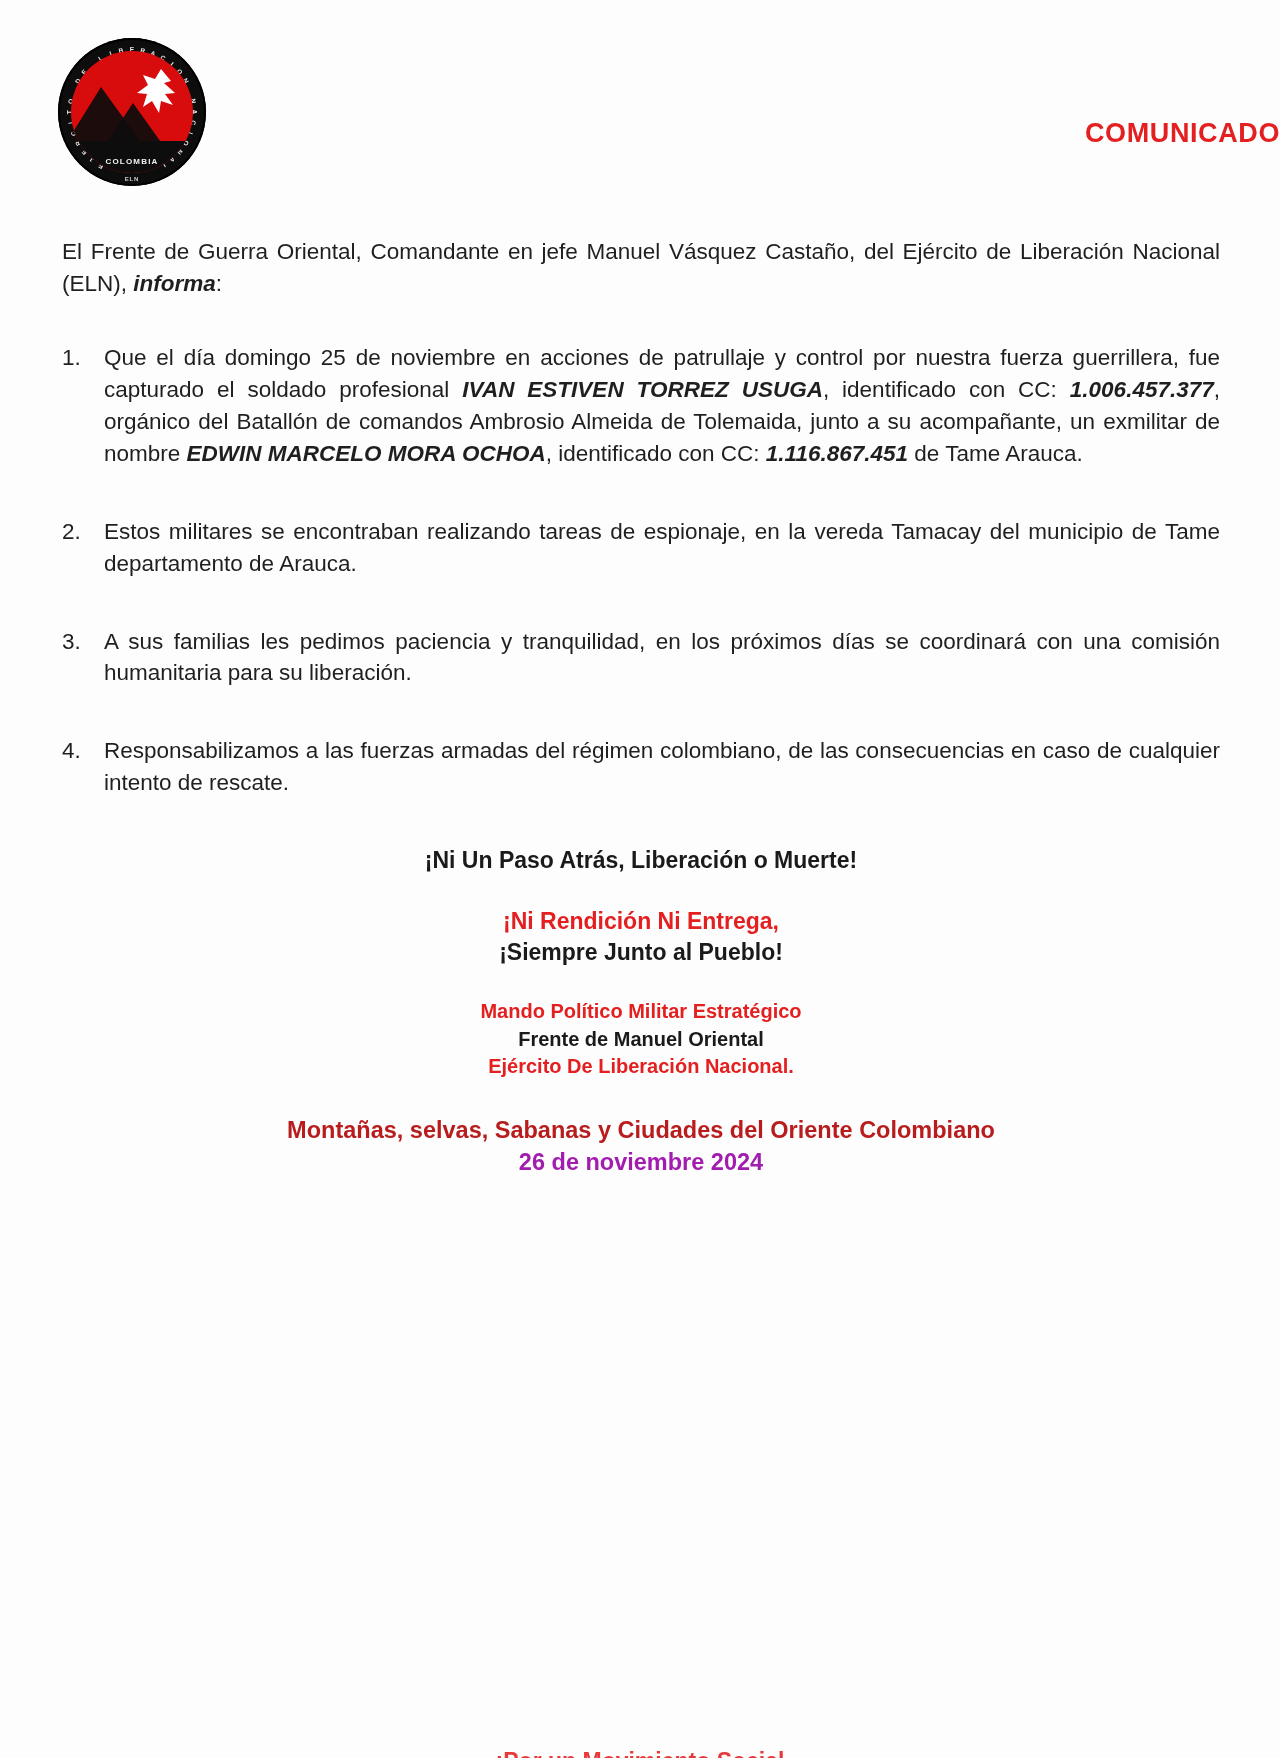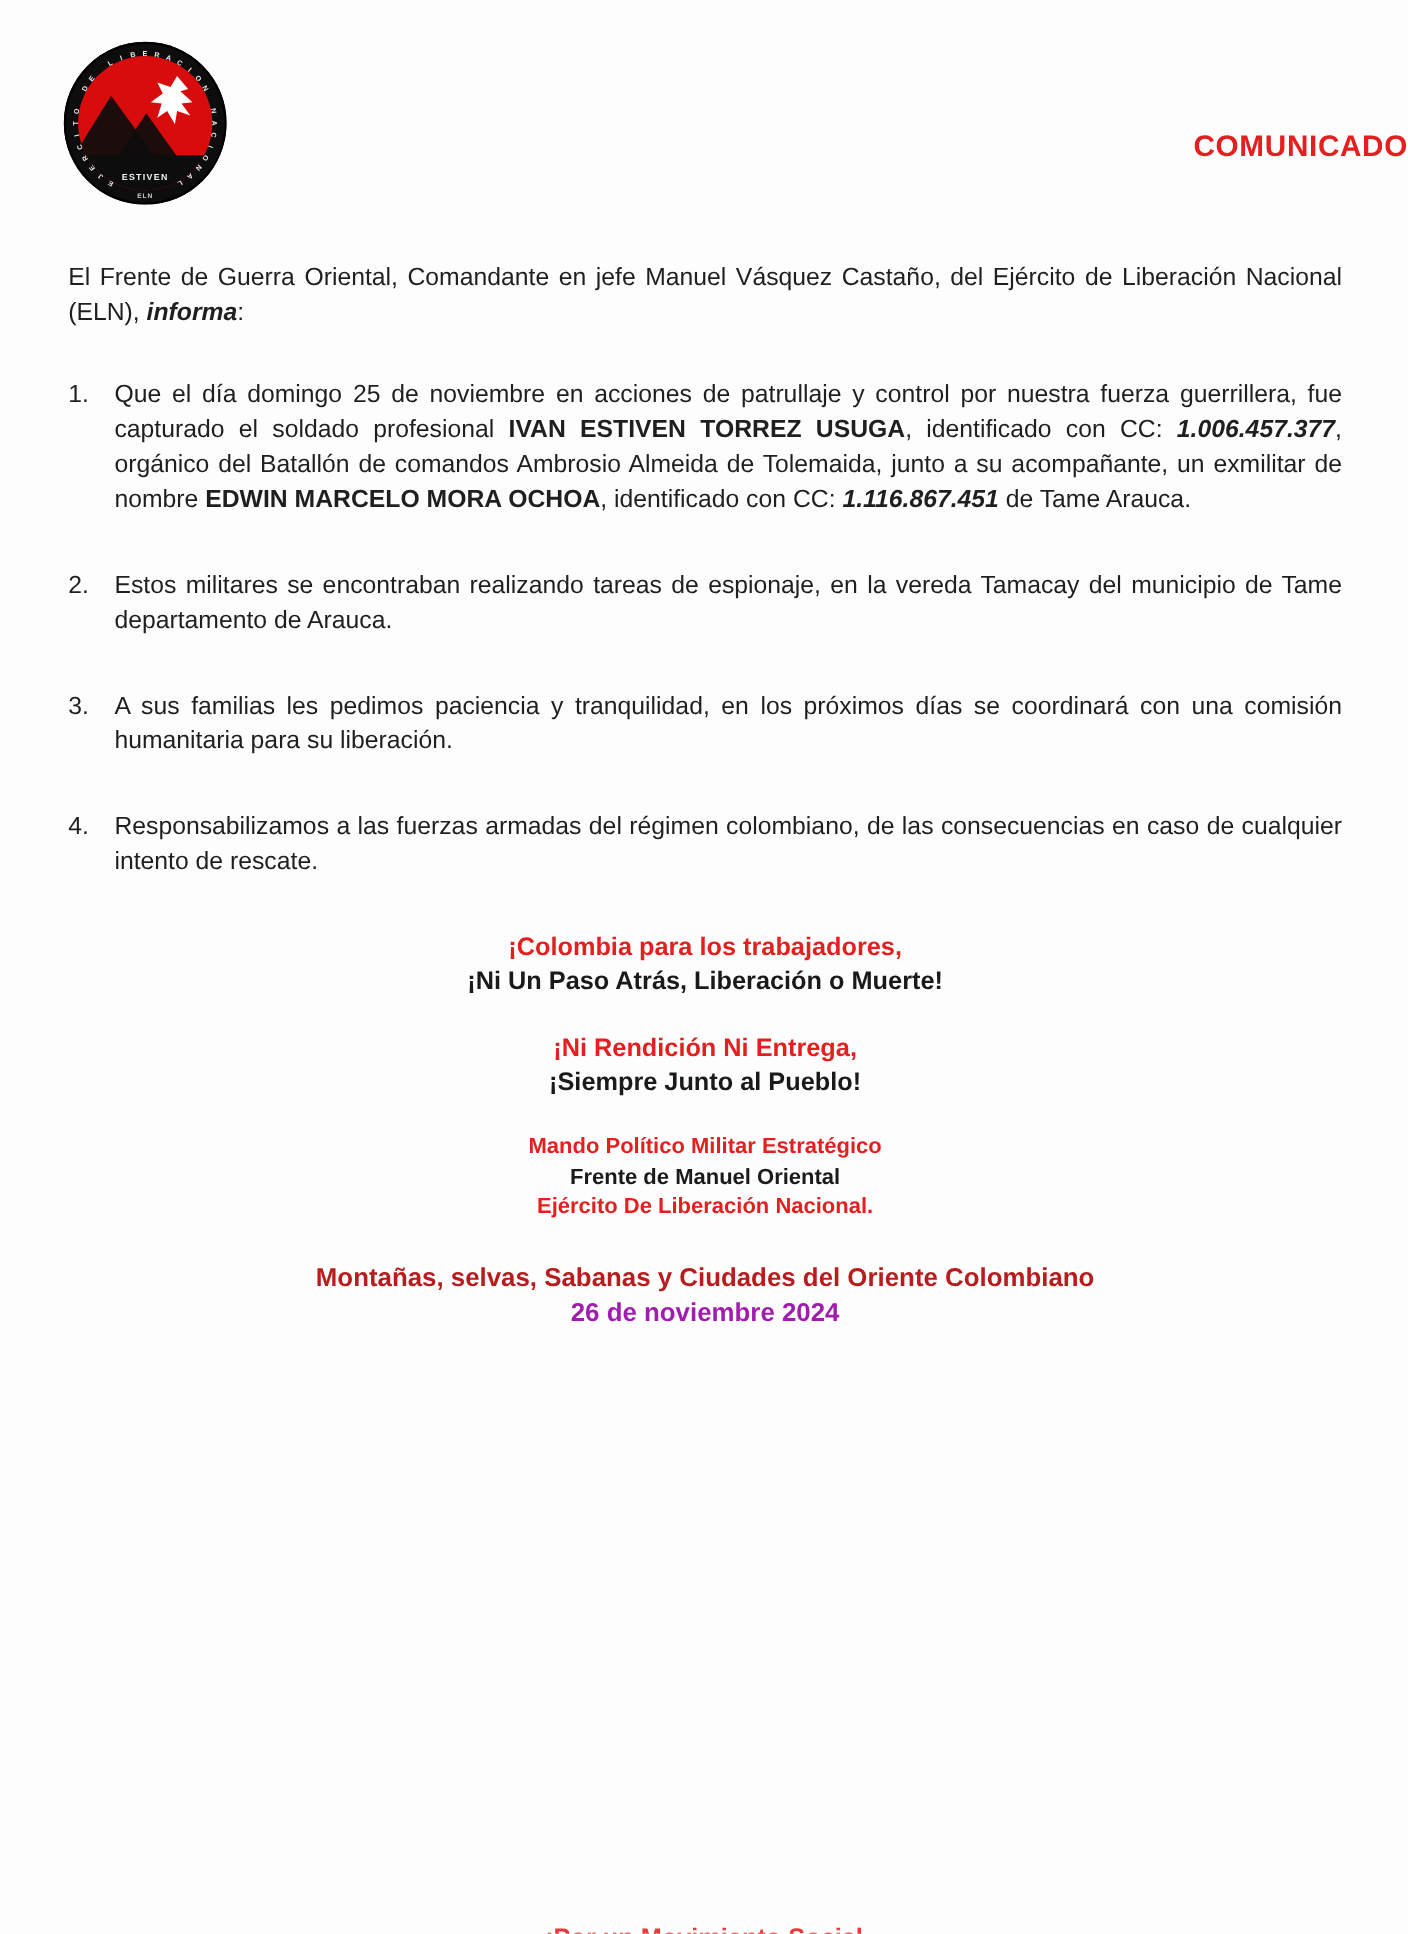--- a/index.html
+++ b/index.html
@@ -175,20 +175,21 @@
   ol.items > li .num {
     position: absolute;
     left: 0;
     top: 0;
     width: 32px;
     text-align: left;
     font-size: 22.5px;
     color: #1f1f1f;
   }
   ol.items > li b.name {
+    font-style: italic;
     font-weight: bold;
   }
   ol.items > li span.cc {
     font-style: italic;
     font-weight: bold;
   }
 
   
   .slogans {
     margin-top: 24px;
@@ -285,21 +286,21 @@
       <div class="inner">
         <div class="mountain-a"></div>
         <div class="mountain-b"></div>
         <div class="figure">
           <svg viewBox="0 0 48 60" width="48" height="60" aria-hidden="true">
             <path d="M30 2 L40 14 L33 16 L44 26 L34 27 L42 38 L30 34 L28 46 L21 34 L12 40 L16 27 L6 26 L17 18 L12 8 L24 12 Z" fill="#ffffff"></path>
           </svg>
         </div>
         <div class="base"></div>
       </div>
-      <div class="colombia">ESTIVEN</div>
+      <div class="colombia">COLOMBIA</div>
       <div class="eln">ELN</div>
     </div>
 
     <div class="doc-title">COMUNICADO</div>
   </div>
 
   <div class="content">
 
     <p class="intro"><span>El Frente de Guerra Oriental, Comandante en jefe Manuel Vásquez Castaño, del Ejército de Liberación Nacional (ELN), </span><i>informa</i><span>:</span></p>
 
@@ -319,21 +320,20 @@
 
       <li>
         <span class="num">4.</span><span>Responsabilizamos a las fuerzas armadas del régimen colombiano, de las consecuencias en caso de cualquier intento de rescate.</span>
       </li>
 
     </ol>
 
     <div class="slogans">
 
       <div class="slogan-group">
-        <div class="slogan-line red">¡Colombia para los trabajadores,</div>
         <div class="slogan-line black">¡Ni Un Paso Atrás, Liberación o Muerte!</div>
       </div>
 
       <div class="slogan-group">
         <div class="slogan-line red">¡Ni Rendición Ni Entrega,</div>
         <div class="slogan-line black">¡Siempre Junto al Pueblo!</div>
       </div>
 
     </div>
 

